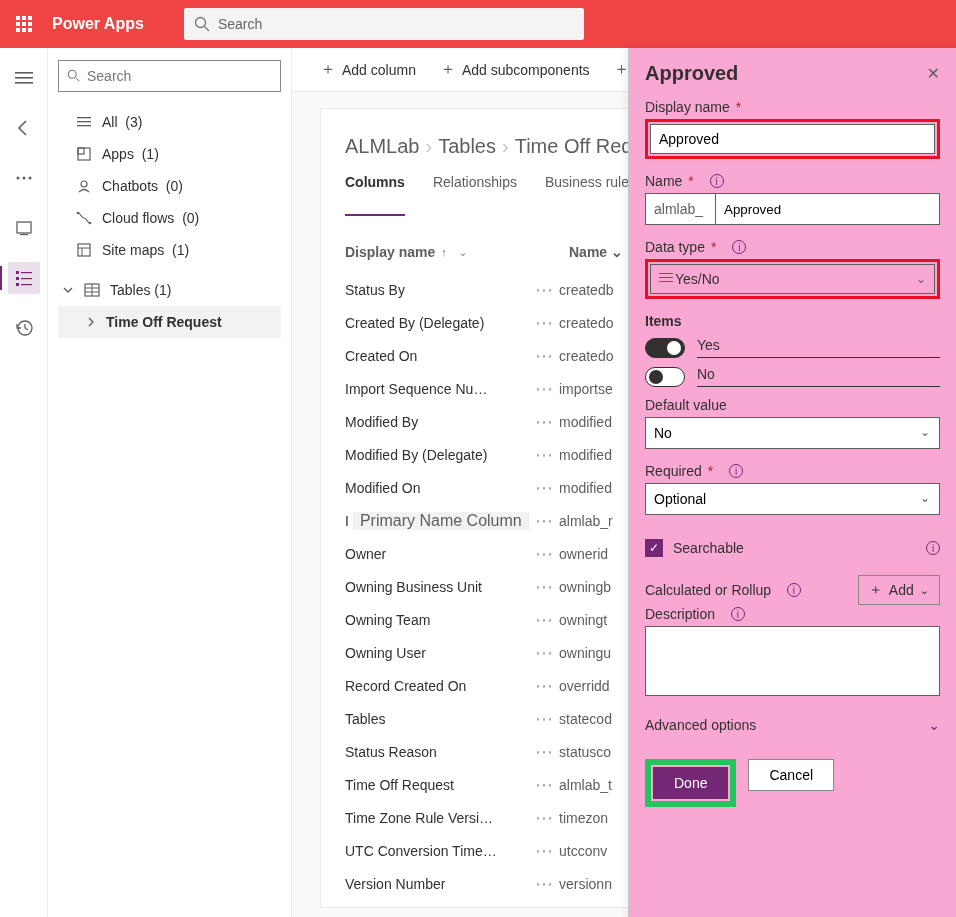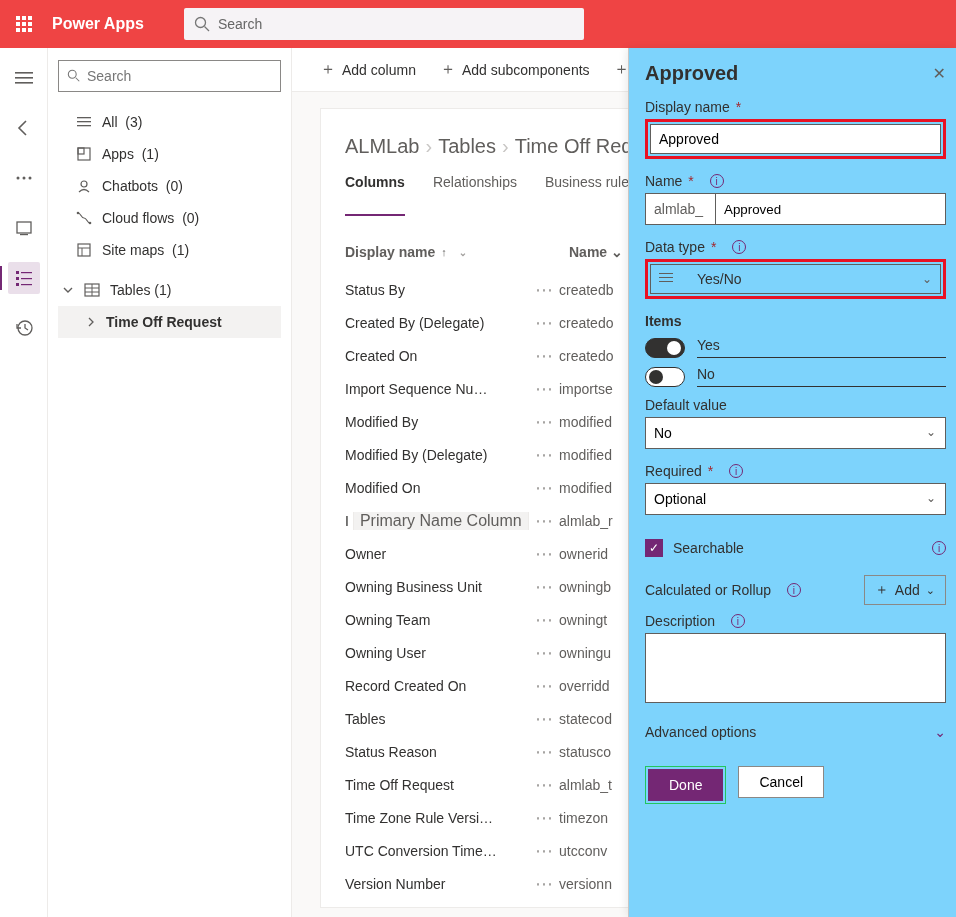--- a/index.html
+++ b/index.html
@@ -53,55 +53,55 @@
 .gh-dn .arrow{font-size:11px;}
 .gh-dn .chev2{font-size:10px;color:#a19f9d;margin-left:6px;}
 .gh-name{flex:1;}
 .grid-row{display:flex;align-items:center;height:33px;font-size:14px;color:#323130;}
 .gr-dn{width:190px;white-space:nowrap;overflow:hidden;text-overflow:ellipsis;}
 .gr-more{width:24px;color:#a19f9d;font-size:18px;letter-spacing:1px;cursor:pointer;}
 .gr-name{flex:1;color:#605e5c;white-space:nowrap;overflow:hidden;}
 .badge{background:#f3f2f1;padding:2px 6px;border:1px solid #edebe9;font-size:16px;color:#605e5c;margin-left:4px;}
 
 
-.panel{position:absolute;top:48px;right:0;bottom:0;width:328px;background:#7dd3fc;border-left:1px solid #c8c6c4;box-shadow:-2px 0 8px rgba(0,0,0,0.08);padding:14px 10px 16px 16px;overflow-y:auto;font-size:14px;color:#323130;}
+.panel{position:absolute;top:48px;right:0;bottom:0;width:328px;background:#f9a8d4;border-left:1px solid #c8c6c4;box-shadow:-2px 0 8px rgba(0,0,0,0.08);padding:14px 16px 16px 16px;overflow-y:auto;font-size:14px;color:#323130;}
 .panel-head{display:flex;justify-content:space-between;align-items:center;margin-bottom:14px;}
 .panel-title{font-size:20px;font-weight:600;}
 .close-x{font-size:16px;color:#605e5c;cursor:pointer;}
 .lbl{font-size:14px;margin-bottom:4px;display:flex;align-items:center;gap:6px;}
 .req{color:#a4262c;}
 .info{width:14px;height:14px;border:1px solid #742774;border-radius:50%;color:#742774;font-size:10px;display:inline-flex;align-items:center;justify-content:center;}
 .input{width:100%;height:32px;border:1px solid #605e5c;padding:0 8px;font-size:14px;margin-bottom:14px;}
 .dd{position:relative;}
 .dd .chev3{position:absolute;right:10px;top:8px;font-size:12px;color:#605e5c;}
 .prefix-row{display:flex;margin-bottom:14px;}
 .prefix-row .pfx{width:70px;height:32px;border:1px solid #605e5c;border-right:none;display:flex;align-items:center;padding:0 8px;background:#fff;color:#605e5c;}
 .prefix-row .inp{flex:1;height:32px;border:1px solid #605e5c;padding:0 8px;}
 .hl-red{border:3px solid #e81123 !important;padding:2px;margin-bottom:14px;}
 .hl-red .input,.hl-red .inner{border:1px solid #605e5c;margin:0;height:30px;}
-.hl-red .dd-disp{height:30px;display:flex;align-items:center;padding:0 8px;gap:24px;border:1px solid #605e5c;}
+.hl-red .dd-disp{height:30px;display:flex;align-items:center;padding:0 8px;gap:2px;border:1px solid #605e5c;}
 .sect{font-weight:600;margin:6px 0 8px 0;}
 .toggle-row{display:flex;align-items:center;gap:12px;margin-bottom:8px;}
 .tog{width:40px;height:20px;border:1px solid #323130;border-radius:10px;position:relative;cursor:pointer;background:#fff;}
 .tog.on{background:#323130;}
 .tog .knob{position:absolute;top:2px;width:14px;height:14px;border-radius:50%;background:#323130;}
 .tog.on .knob{background:#fff;right:3px;}
 .tog.off .knob{left:3px;}
 .tog-line{flex:1;border-bottom:1px solid #323130;padding-bottom:4px;}
 .chk-row{display:flex;align-items:center;gap:10px;margin:10px 0 18px 0;}
 .chk{width:18px;height:18px;background:#742774;color:#fff;display:flex;align-items:center;justify-content:center;font-size:12px;}
-.calc-row{display:flex;align-items:center;justify-content:space-between;margin-bottom:8px;}
+.calc-row{display:flex;align-items:center;justify-content:space-between;margin-bottom:1px;}
 .addbtn{border:1px solid #8a8886;height:30px;padding:0 10px;display:flex;align-items:center;gap:6px;cursor:pointer;}
 .ta{width:100%;height:70px;border:1px solid #605e5c;resize:none;margin-bottom:18px;}
 .adv-row{display:flex;justify-content:space-between;align-items:flex-start;cursor:pointer;color:#323130;margin-bottom:26px;}
 .adv-row .chev4{color:#742774;}
 .btns{display:flex;gap:12px;}
 .btn{height:32px;padding:0 20px;border:1px solid #8a8886;background:#fff;cursor:pointer;font-size:14px;}
 .btn.primary{background:#742774;color:#fff;border-color:#742774;}
-.hl-btn{border:1px solid #22c55e;padding:2px;display:inline-block;}
+.hl-btn{border:6px solid #22c55e;padding:2px;display:inline-block;}
 .hl-btn .btn{margin:0;}
 .lines-icon{display:inline-block;width:14px;}
 .lines-icon span{display:block;height:1px;background:#605e5c;margin-bottom:3px;}
 </style>
 </head>
 <body>
 
 <div class="top-header">
   <div class="waffle">
     <svg viewBox="0 0 16 16">

